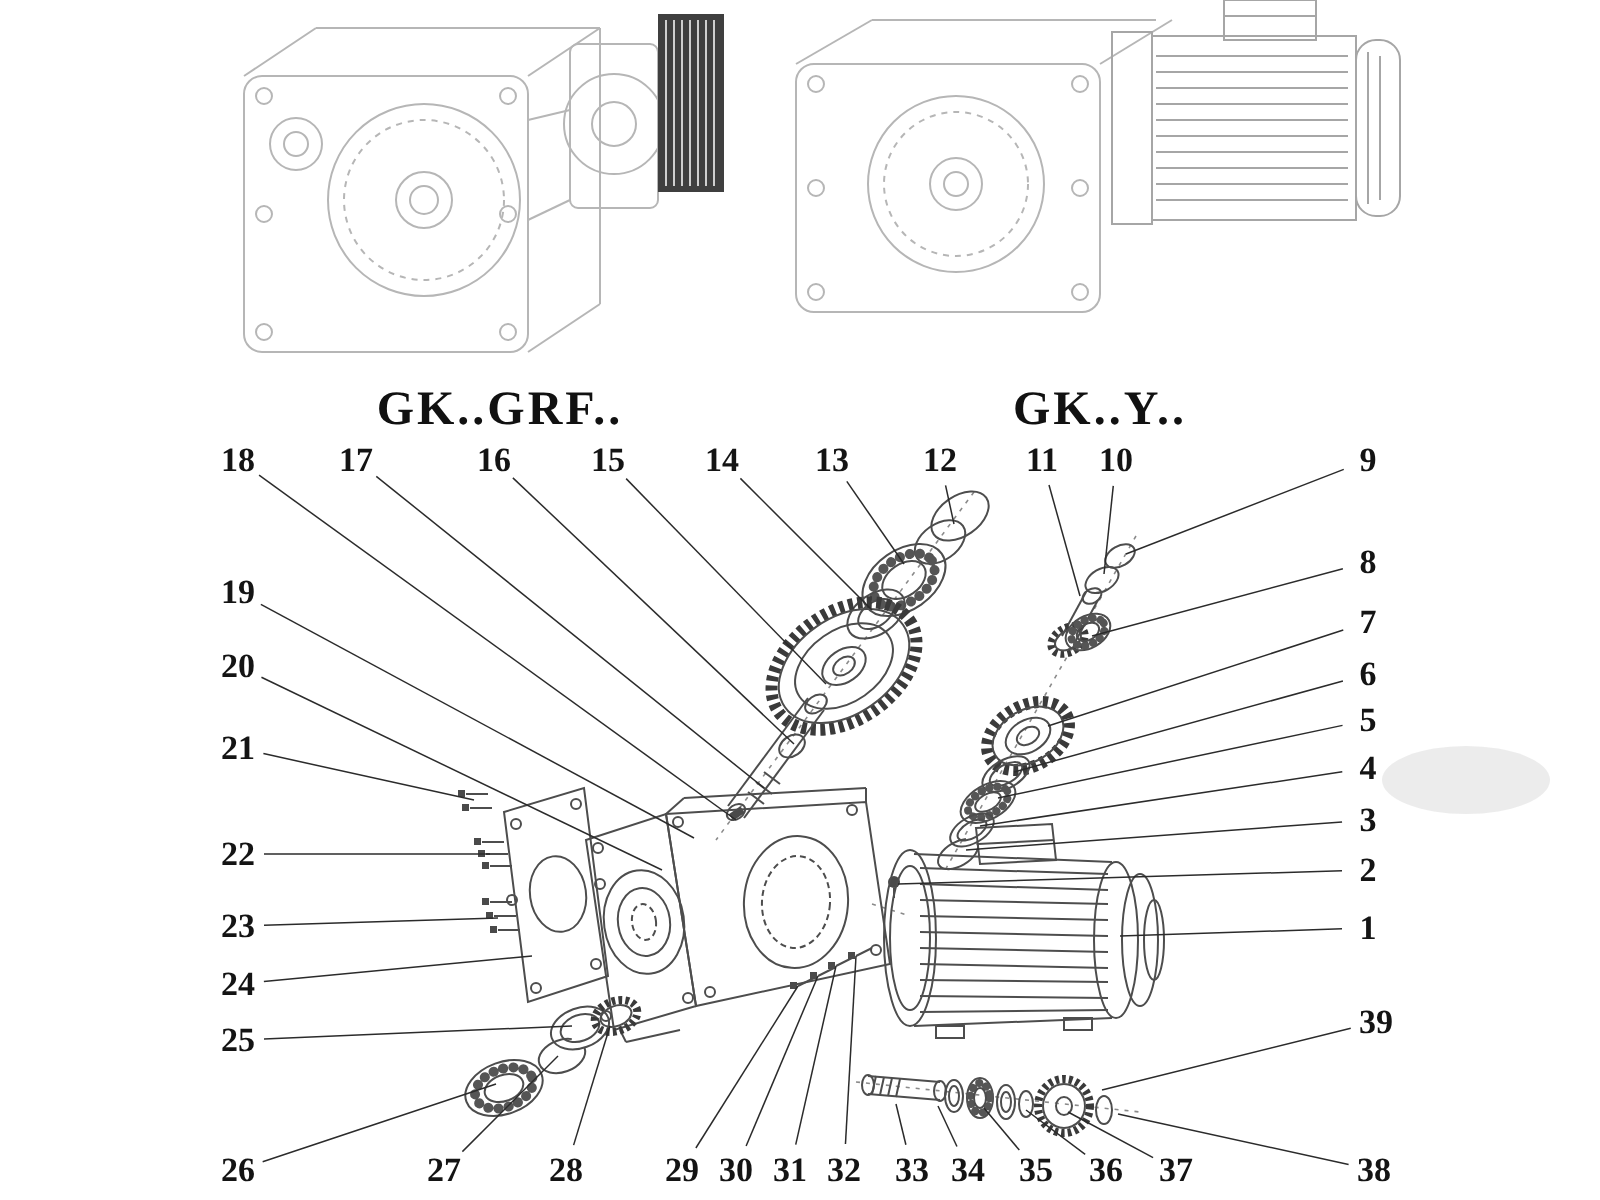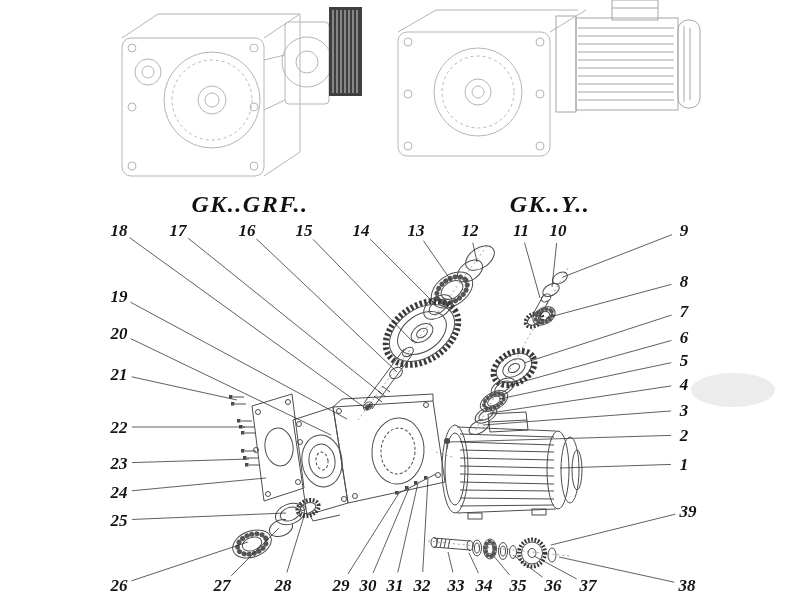--- a/index.html
+++ b/index.html
@@ -1,17 +1,17 @@
 <!DOCTYPE html>
 <html><head>
 <meta charset="utf-8">
 <style>
   html,body{margin:0;padding:0;background:#ffffff;}
   .canvas{position:relative;width:800px;height:600px;background:#ffffff;overflow:hidden;
-          font-family:"Liberation Serif",serif;font-style:italic;}
+          font-family:"Liberation Serif",serif;}
   svg{position:absolute;left:0;top:0;}
   .title-text{font-family:"Liberation Serif",serif;font-size:24px;font-weight:bold;
               letter-spacing:1.5px;fill:#111;}
   #callout-layer line{stroke:#2b2b2b;stroke-width:.75;}
   #callout-layer text{font-family:"Liberation Serif",serif;font-size:17px;font-weight:600;
                       fill:#141414;text-anchor:middle;dominant-baseline:central;}
   .lt{stroke:#b6b6b6;fill:none;stroke-width:1;}
   .lt2{stroke:#a6a6a6;fill:none;stroke-width:1;}
   .ink{stroke:#4d4d4d;fill:none;stroke-width:1;}
   .axis{stroke:#8a8a8a;fill:none;stroke-width:.8;stroke-dasharray:2 3;}

